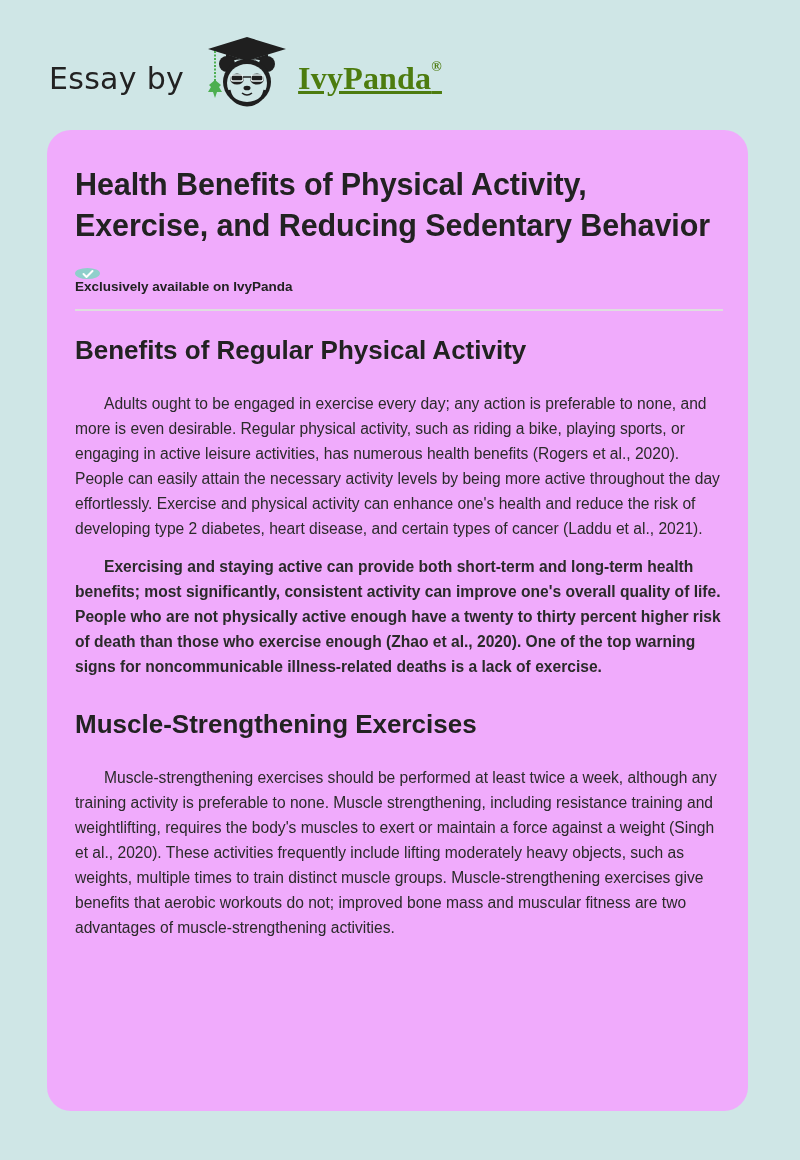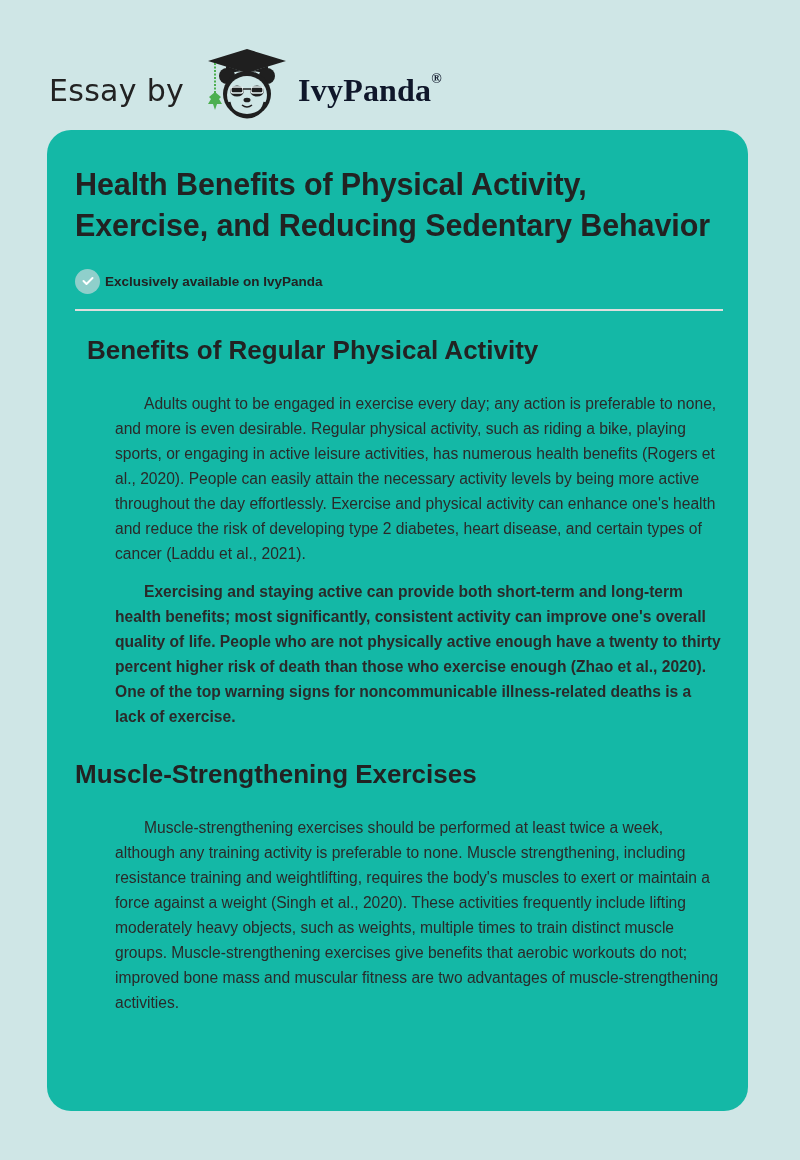--- a/index.html
+++ b/index.html
@@ -6,21 +6,21 @@
     html, body {
       width: 800px;
       height: 1160px;
       background: #cfe6e6;
       overflow: hidden;
       font-family: "Liberation Sans", sans-serif;
       color: #222;
     }
     .header {
       position: absolute;
-      left: 0; top: 12px;
+      left: 0; top: 0;
       width: 800px;
       height: 156px;
     }
     .brand {
       position: absolute;
       left: 49px;
       top: 32px;
       display: flex;
       align-items: center;
       height: 80px;
@@ -36,60 +36,62 @@
     }
     .logo {
       width: 90px;
       height: 80px;
       margin-right: 6px;
     }
     .brand-name {
       font-family: "Liberation Serif", serif;
       font-weight: bold;
       font-size: 32px;
-      color: #0f172a;
+      color: #4d7c0f;
       position: relative;
       top: 6px;
       letter-spacing: 0.2px;
+      text-decoration: underline;
     }
     .brand-name sup {
       font-size: 14px;
       position: relative;
       top: -6px;
       font-weight: bold;
     }
 
     .card {
       position: absolute;
       left: 47px;
       top: 130px;
       width: 701px;
       height: 981px;
-      background: #14b8a6;
+      background: #f0abfc;
       border-radius: 24px;
       overflow: hidden;
     }
     .card-inner {
       position: absolute;
       left: 28px;
       top: 34px;
       width: 648px;
     }
     .title {
       font-size: 30.5px;
       font-weight: bold;
       line-height: 41px;
       color: #222;
       letter-spacing: -0.1px;
     }
     .badge {
       display: flex;
-      align-items: center;
+      align-items: flex-start;
       margin-top: 22px;
       height: 26px;
+      flex-direction: column;
     }
     .check {
       width: 25px;
       height: 25px;
       border-radius: 50%;
       background: #8fcfcb;
       display: flex;
       align-items: center;
       justify-content: center;
       margin-right: 5px;
@@ -104,28 +106,27 @@
       height: 2px;
       background: #dedede;
       width: 648px;
     }
     h2 {
       font-size: 26px;
       font-weight: bold;
       color: #222;
       line-height: 34px;
     }
-    .h2-first { margin-top: 22px; margin-left: 12px; }
+    .h2-first { margin-top: 22px; }
     .h2-second { margin-top: 28px; }
     p {
       font-size: 15.6px;
       line-height: 25px;
       color: #2a2a2a;
       text-indent: 29px;
-      margin-left: 40px;
     }
     .p-after-h2 { margin-top: 24px; }
     .p-next { margin-top: 13px; font-weight: bold; }
   </style>
 </head>
 <body>
 
 <div class="header">
   <div class="brand">
     <span class="brand-prefix">Essay by</span>

